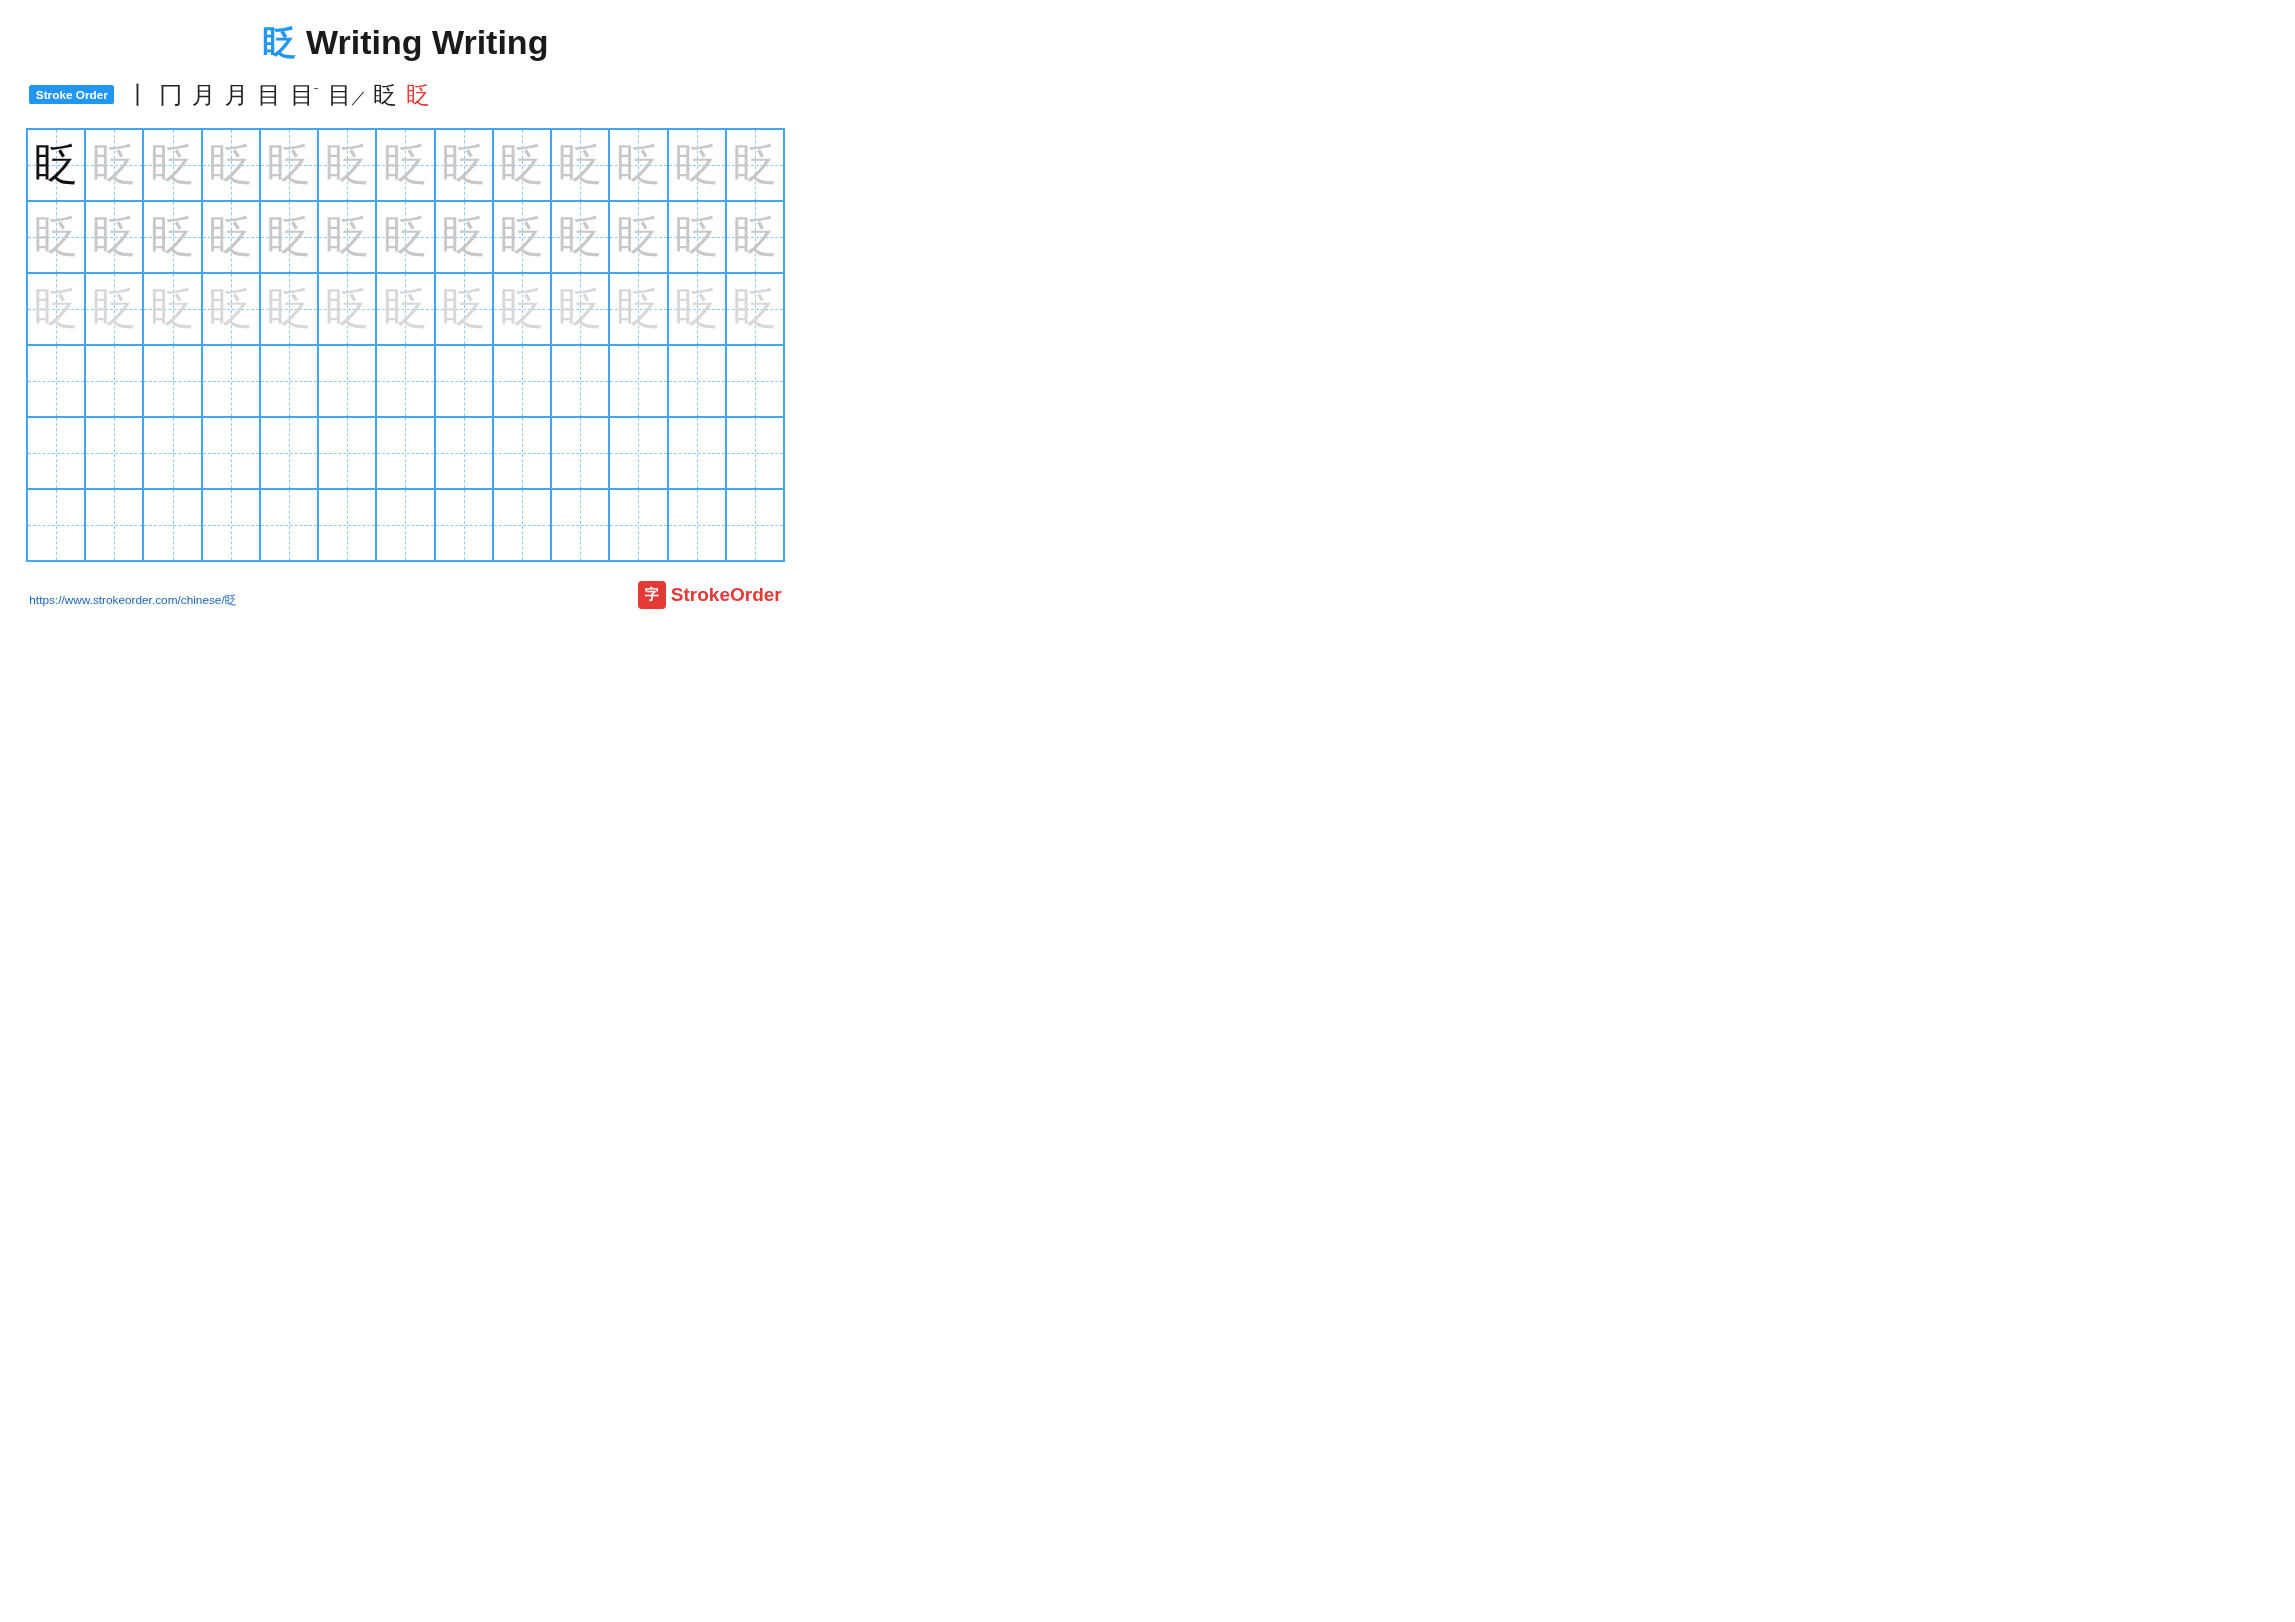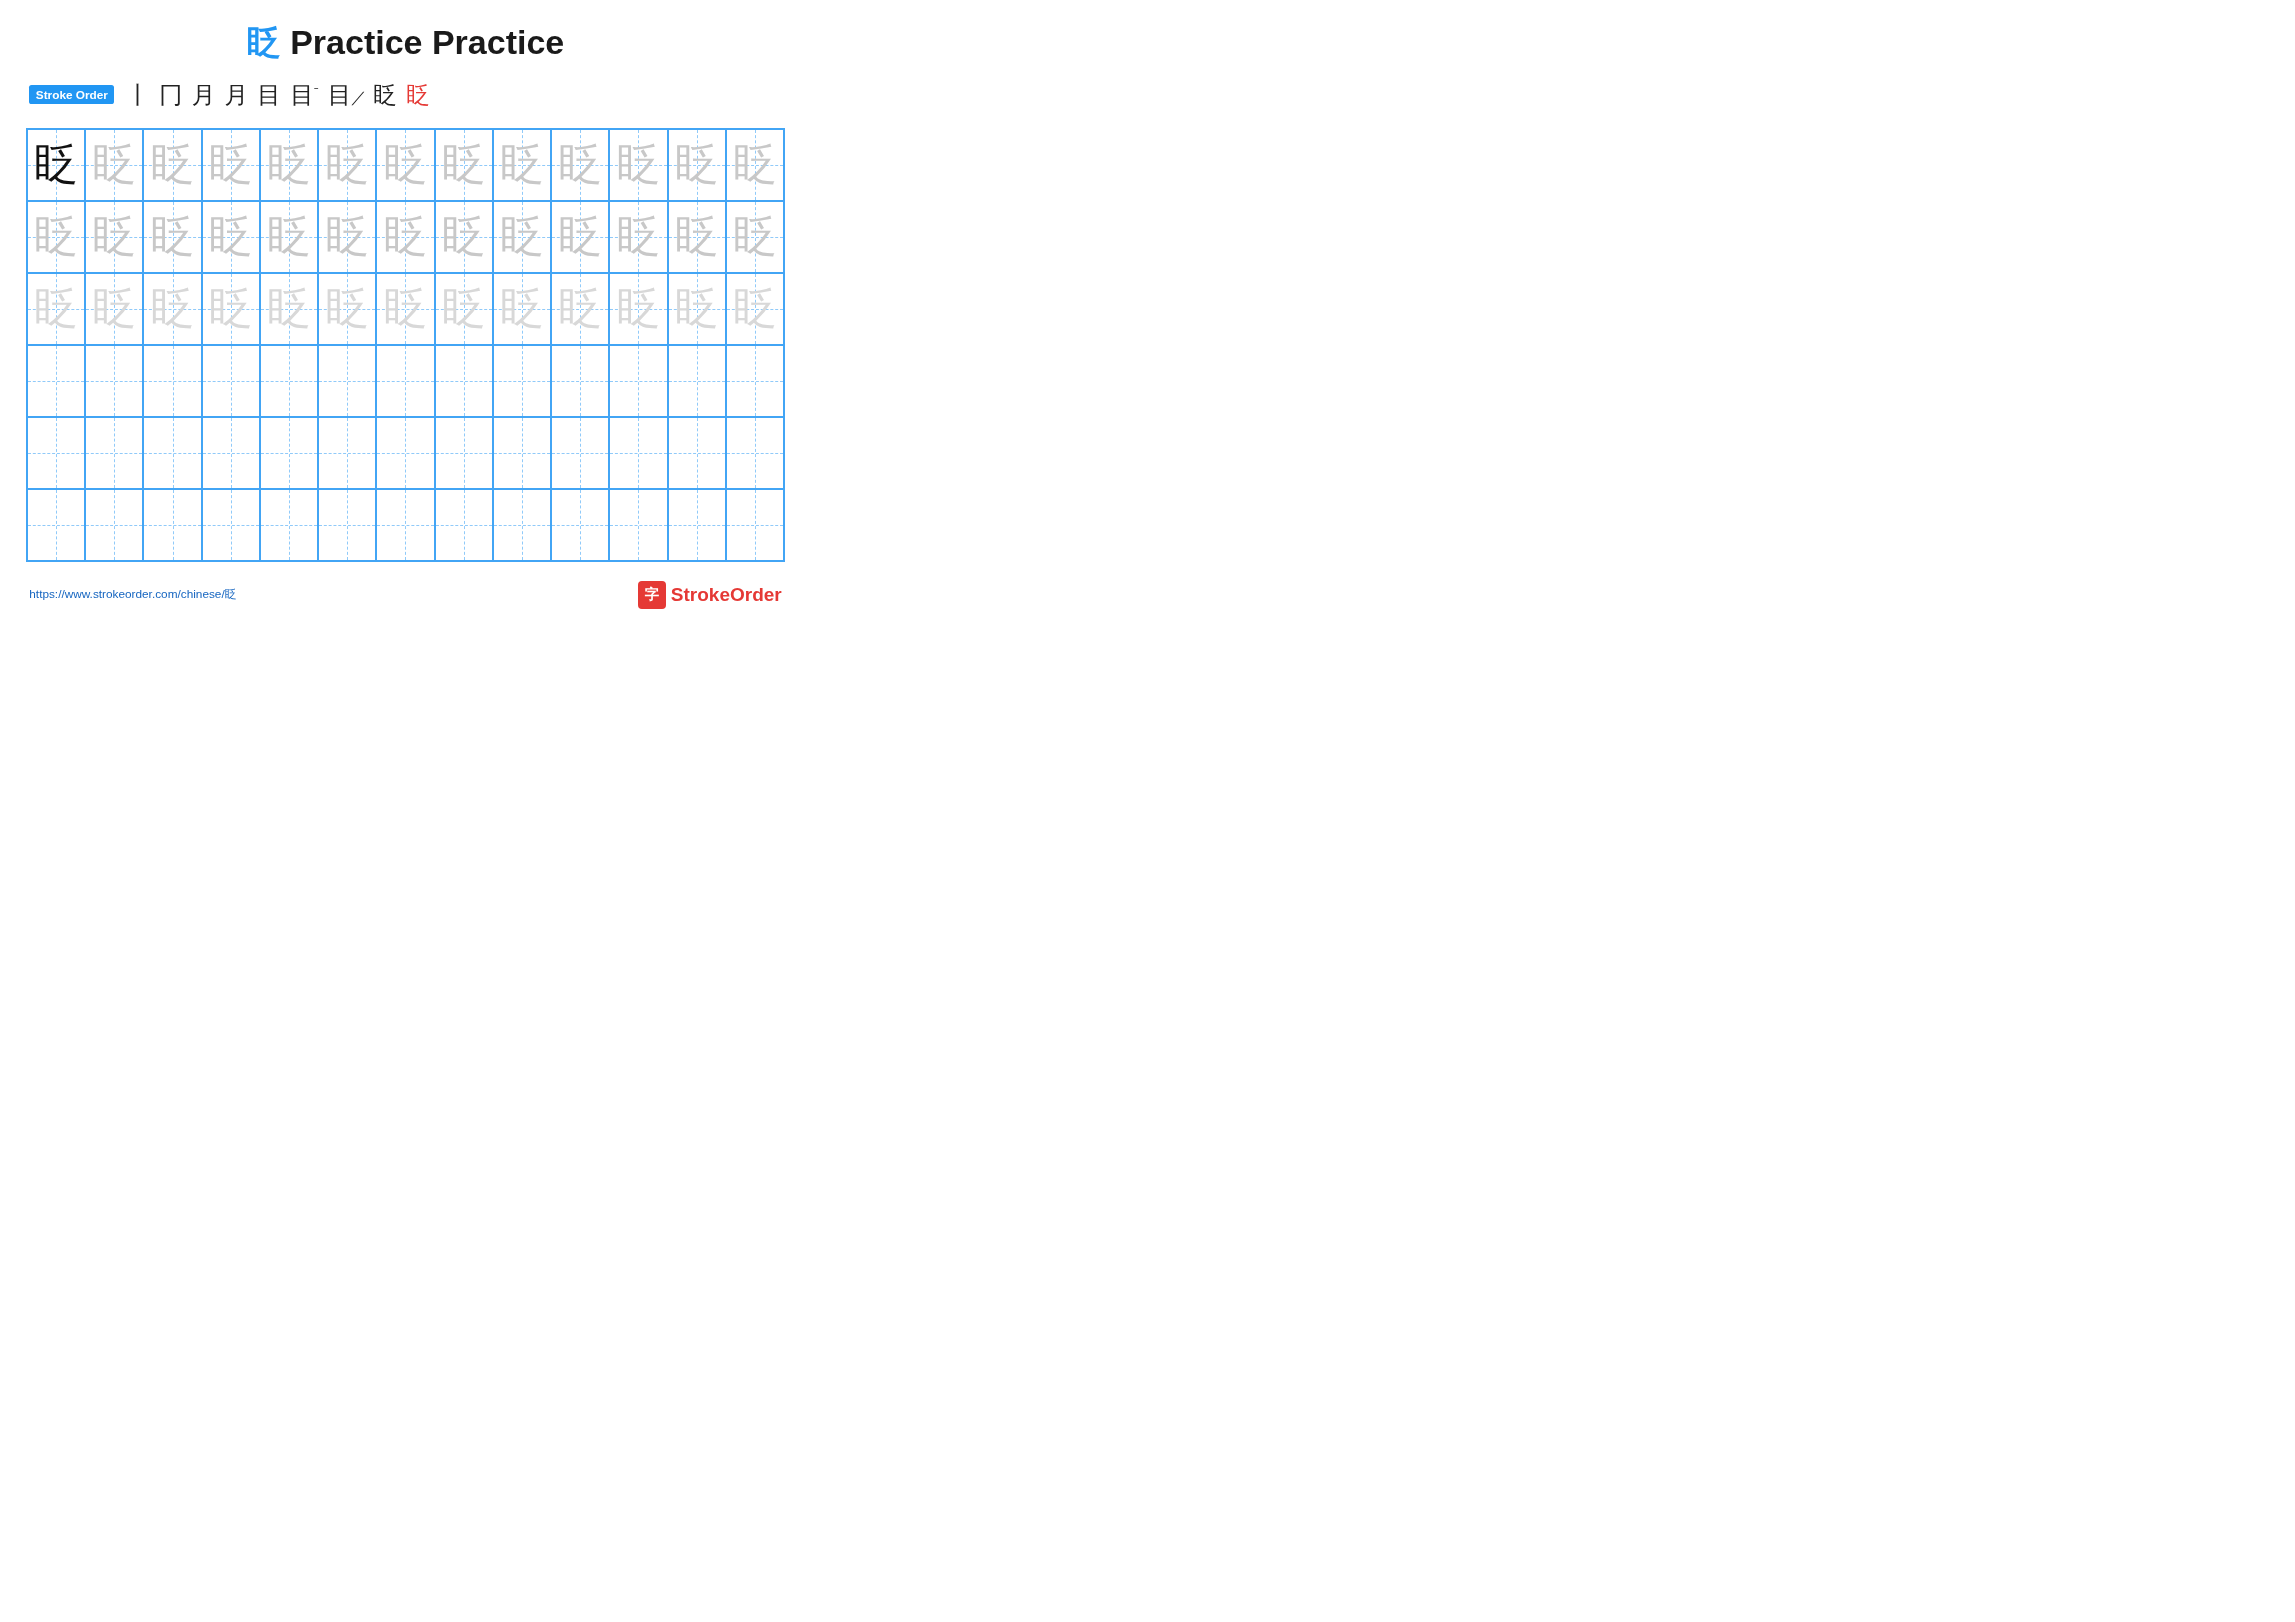--- a/index.html
+++ b/index.html
@@ -114,21 +114,21 @@
       color: #c8c8c8;
     }
     .cell-char.very-light {
       color: #d8d8d8;
     }
 
     
     .footer {
       display: flex;
       justify-content: space-between;
-      align-items: center;
+      align-items: flex-end;
       margin-top: 19.6px;
       padding: 0 3.3px;
     }
     .footer-url {
       color: #1565C0;
       font-size: 11.8px;
       font-family: Arial, sans-serif;
     }
     .footer-logo {
       display: flex;
@@ -155,21 +155,21 @@
       font-family: Arial, sans-serif;
     }
     .footer-logo-text span {
       color: #e53935;
     }
   </style>
 </head>
 <body>
 
 <div class="title-area">
-  <span class="title-char">眨</span><span class="title-text"> Practice Practice</span>
+  <span class="title-char">眨</span><span class="title-text"> Writing Writing</span>
 </div>
 
 <div class="stroke-order-row">
   <span class="stroke-order-badge">Stroke Order</span>
   <div class="stroke-chars">
     <span class="stroke-char">丨</span>
     <span class="stroke-char">冂</span>
     <span class="stroke-char">月</span>
     <span class="stroke-char">月</span>
     <span class="stroke-char">目</span>

